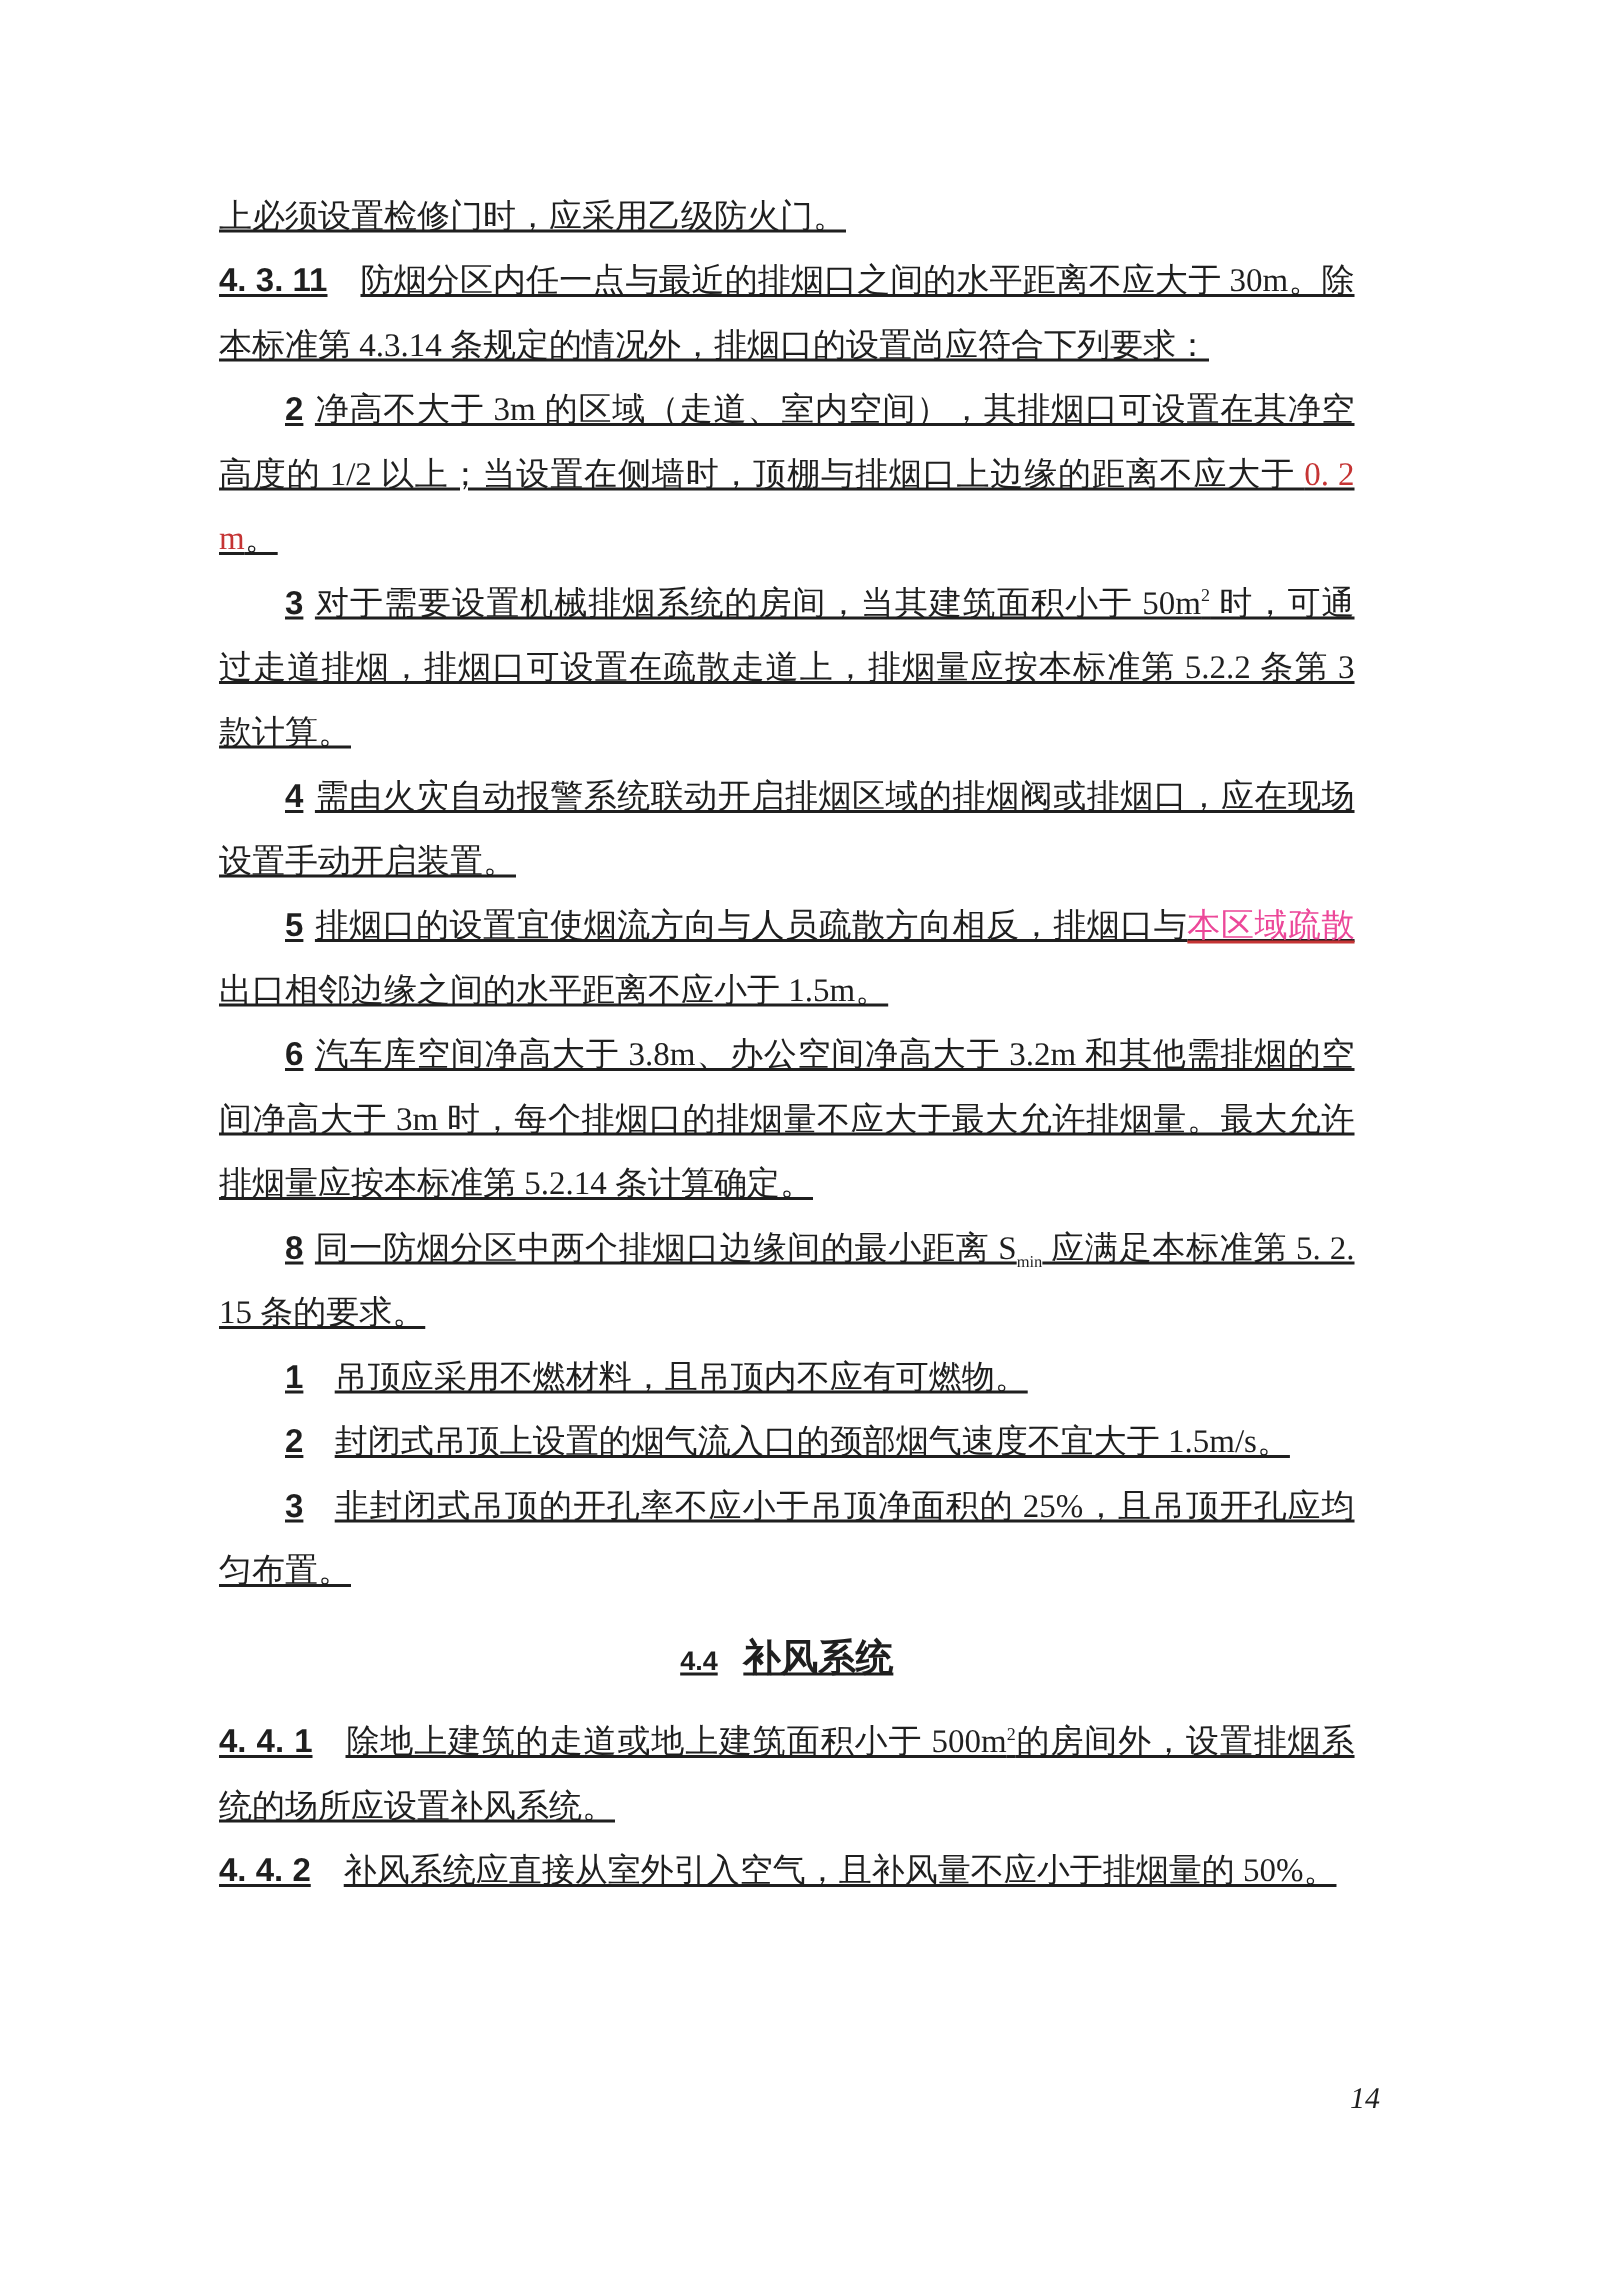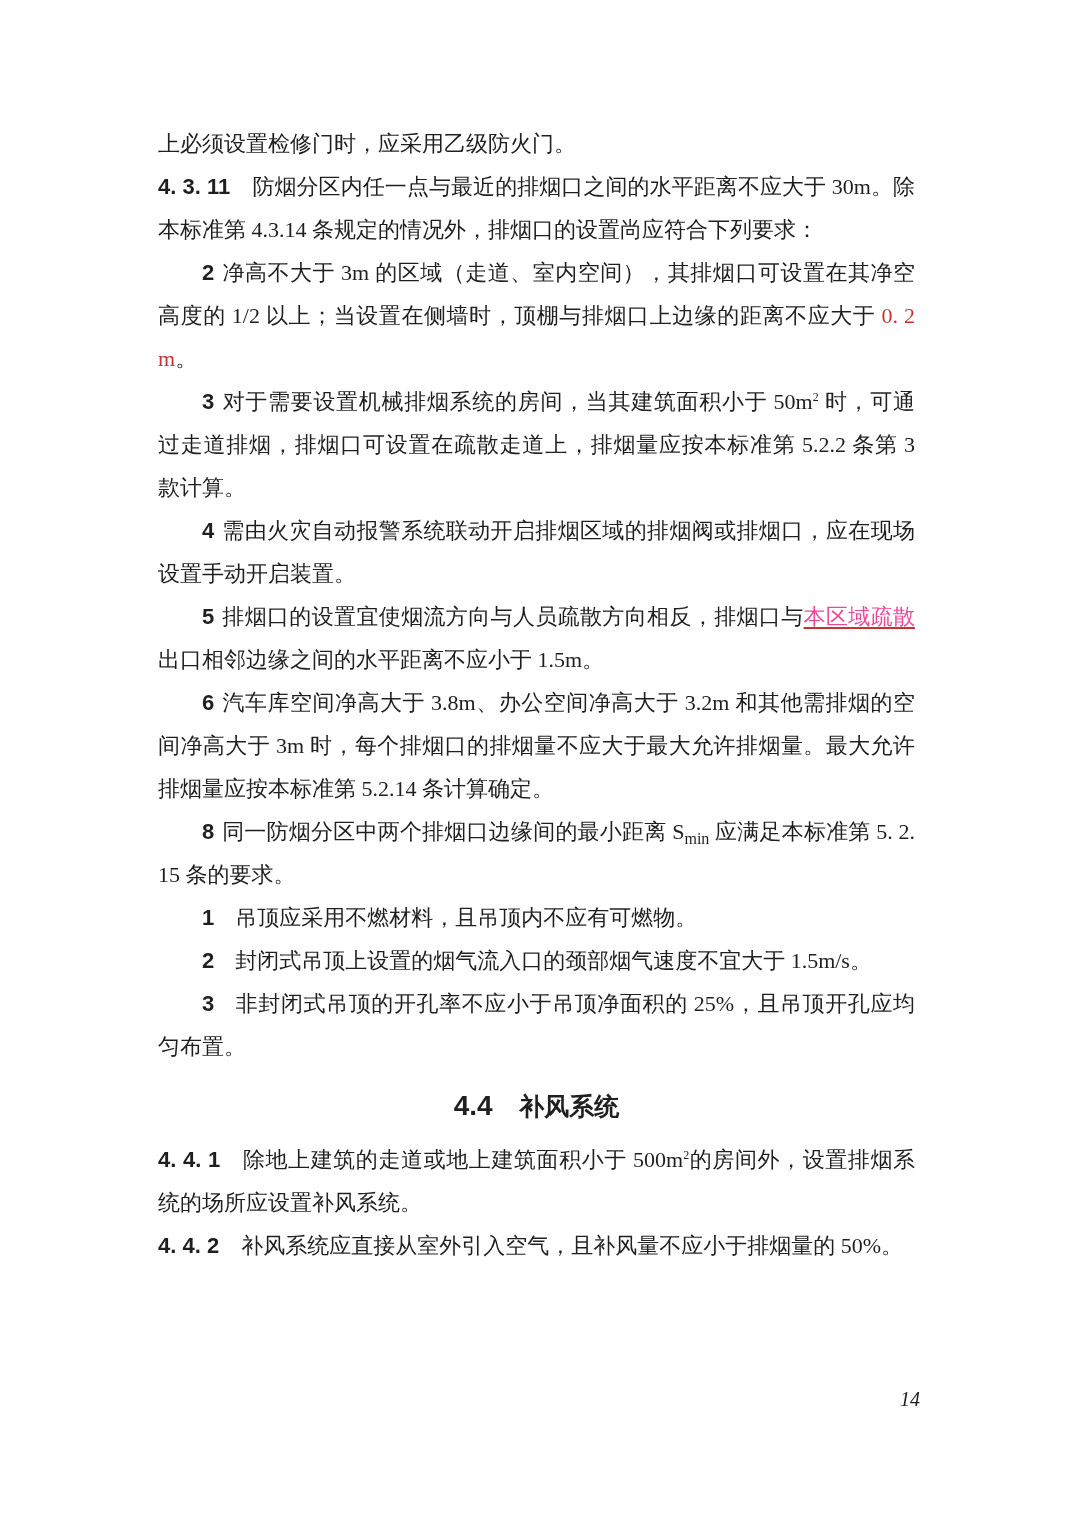--- a/index.html
+++ b/index.html
@@ -7,22 +7,23 @@
     position:relative;
     width:1080px;height:1527px;
     background:#ffffff;
     font-family:"Liberation Serif","DejaVu Serif",serif;
     color:#1f1f1f;
     margin:0 auto;
     overflow:hidden;
   }
   .content{
     position:absolute;
-    left:158px;top:122px;
+    left:146px;top:122px;
     width:757px;
+    text-decoration:underline;
   }
   .content p{
     margin:0;
     font-size:22px;
     line-height:43px;
     text-align:justify;
     word-break:break-all;
   }
   p.item1,p.item2{text-indent:44px;}
   .num{
@@ -33,25 +34,25 @@
   p.clause > .num{margin-right:1.0em;}
   p.item1 > .num{margin-right:0.35em;}
   p.item2 > .num{margin-right:0.95em;}
   p.heading{
     text-align:center;
     font-weight:700;
     font-size:25px;
     margin:16px 0 10px 0;
     text-indent:0;
   }
-  p.heading > .num{margin-right:0.95em;font-size:28px;}
+  p.heading > .num{margin-right:0.95em;font-size:18px;}
   .red{color:#c53434;}
   .redu{color:#ec4899;text-decoration:underline;text-decoration-color:#c53434;text-underline-offset:3px;}
   .sup{vertical-align:super;font-size:12px;line-height:0;}
-  .sub{vertical-align:sub;font-size:16px;line-height:0;}
+  .sub{vertical-align:sub;font-size:11px;line-height:0;}
   .page-number{
     position:absolute;
     left:163px;top:1384px;
     width:757px;
     text-align:right;
     font-size:20px;
     line-height:30px;
     color:#1f1f1f;
     font-style:italic;
   }

